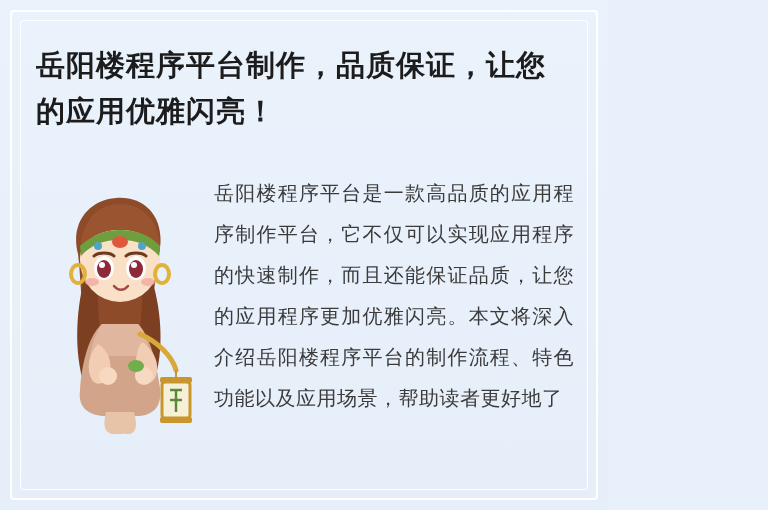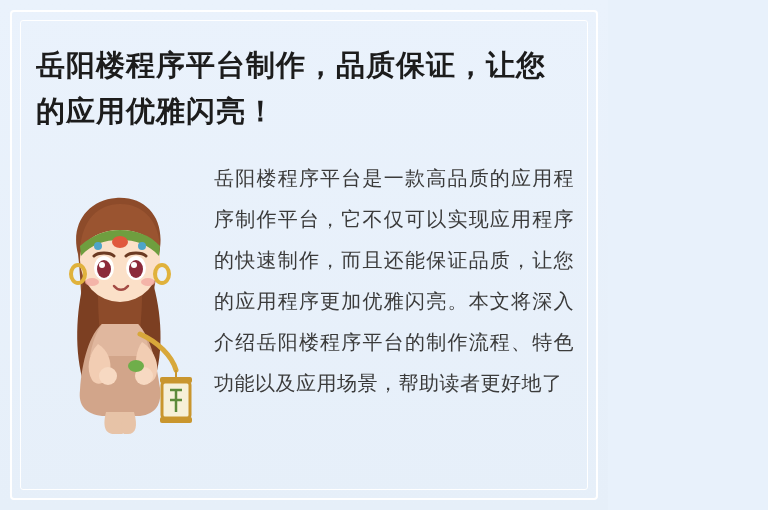--- a/index.html
+++ b/index.html
@@ -56,21 +56,21 @@
     color: #1c1c1c;
     letter-spacing: 1px;
     margin: 0;
     padding: 8px 2px 0 2px;
     max-width: 690px;
   }
   .body-area {
     position: relative;
     margin-top: 24px;
     display: flex;
-    align-items: flex-start;
+    align-items: center;
   }
   .figure {
     position: relative;
     width: 160px;
     min-width: 160px;
     height: 250px;
     margin-left: 6px;
     margin-top: 26px;
   }
   .article {

